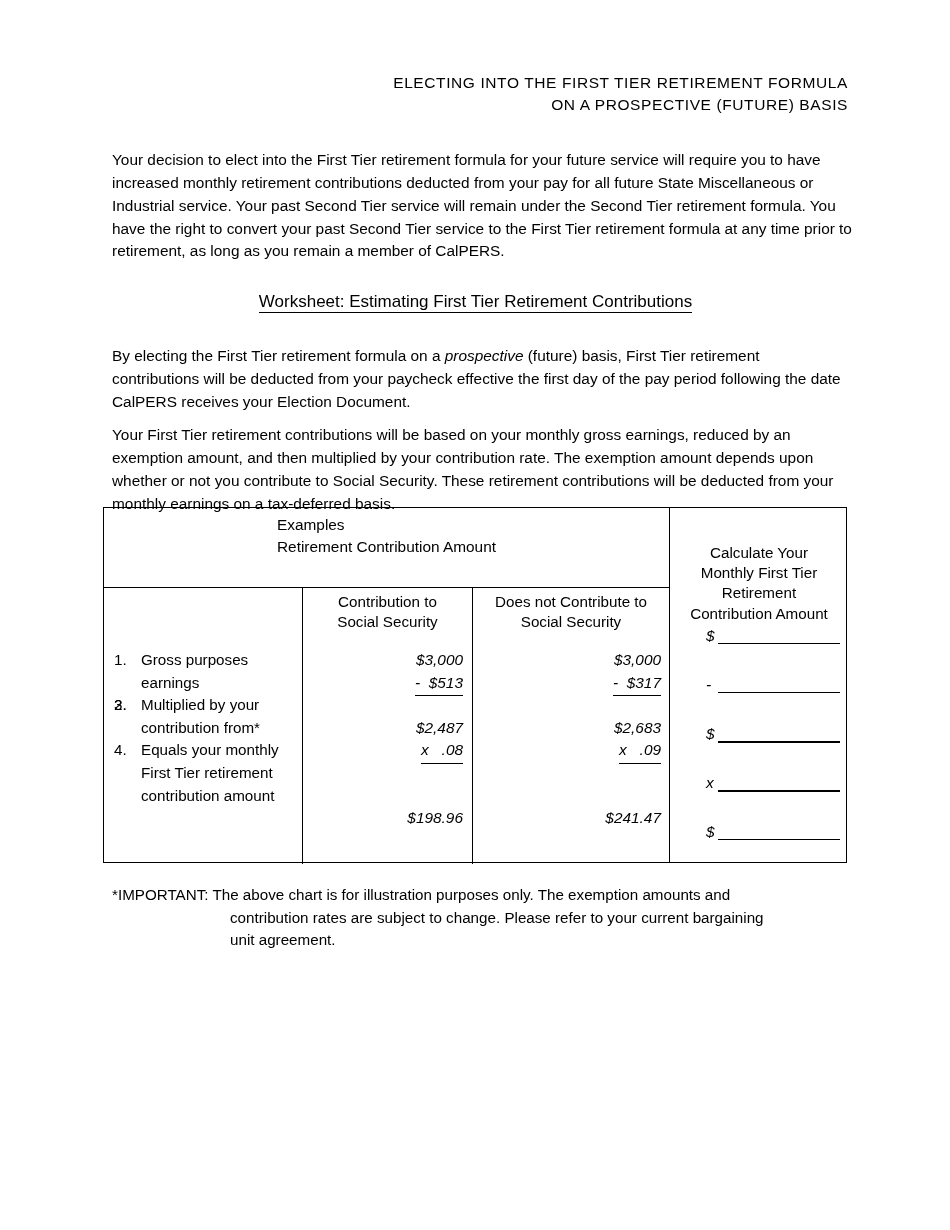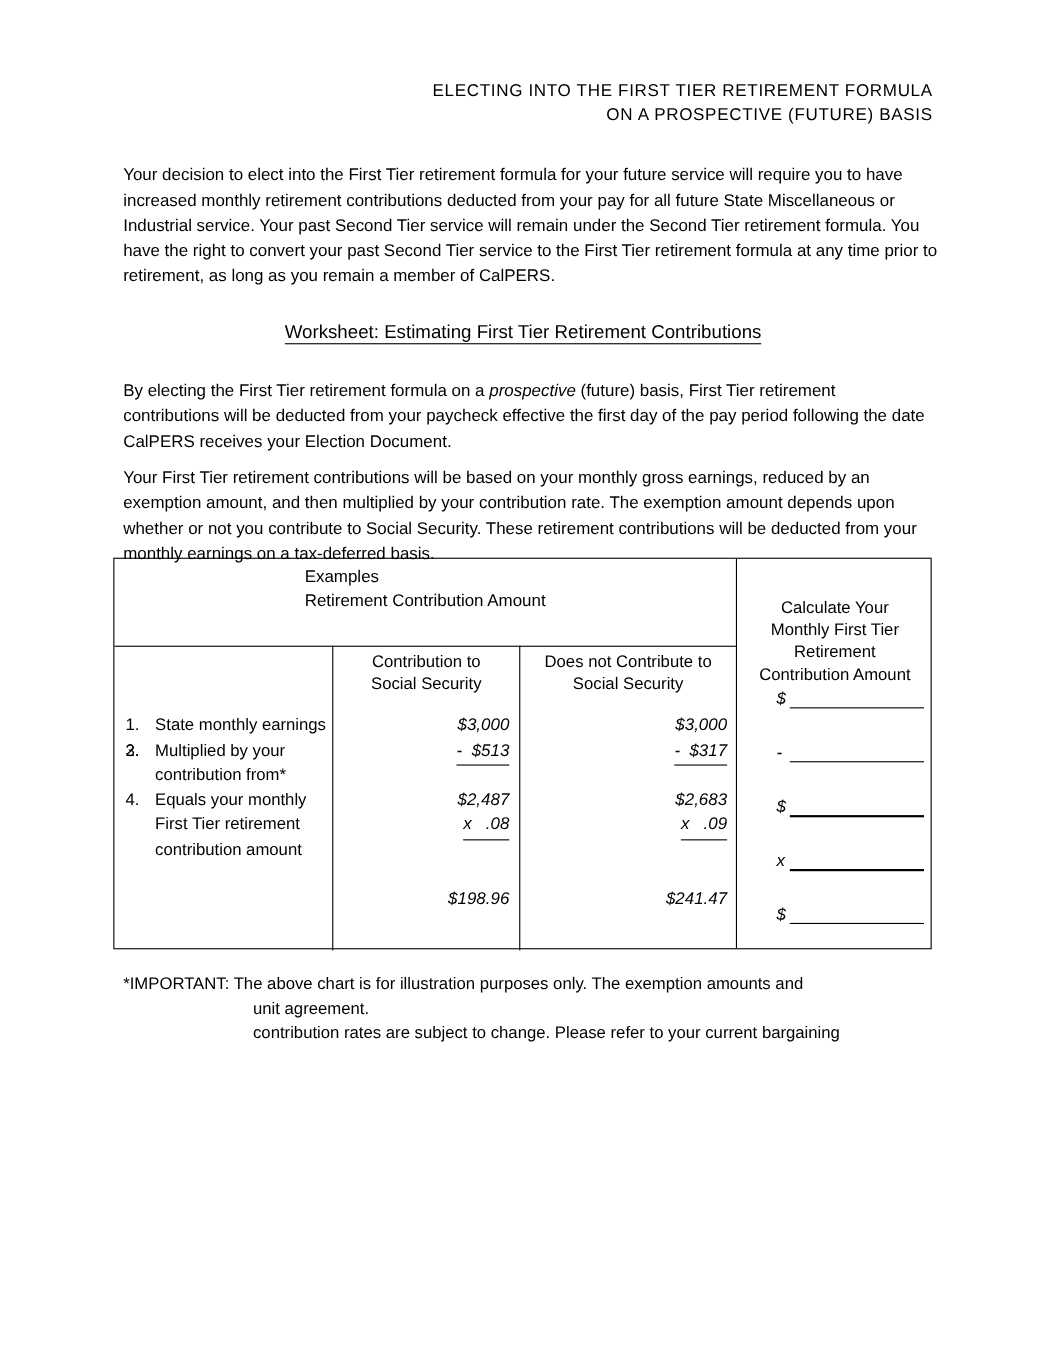--- a/index.html
+++ b/index.html
@@ -273,21 +273,21 @@
       <div>Social Security</div>
     </div>
     <div class="subhead" id="subhead-not-contributes">
       <div>Does not Contribute to</div>
       <div>Social Security</div>
     </div>
 
     <ul class="steps" id="steps-list">
       <li>
         <span class="num">1.</span>
-        <span>State monthly earnings</span>
+        <span>Gross purposes earnings</span>
       </li>
       <li>
         <span class="num">2.</span>
       </li>
       <li>
         <span class="num">3.</span>
         <span>Multiplied by your contribution from*</span>
       </li>
       <li>
         <span class="num">4.</span>
@@ -337,17 +337,17 @@
       <div class="blank-row">
         <span class="prefix">$</span>
         <span class="rule"></span>
       </div>
     </div>
 
   </div>
 
   <div class="footnote">
     <span class="fn-line">*IMPORTANT: The above chart is for illustration purposes only. The exemption amounts and</span>
+    <span class="fn-line fn-indent">contribution rates are subject to change. Please refer to your current bargaining</span>
     <span class="fn-line fn-indent">unit agreement.</span>
-    <span class="fn-line fn-indent">contribution rates are subject to change. Please refer to your current bargaining</span>
   </div>
 
 </div>
 
 </body></html>

